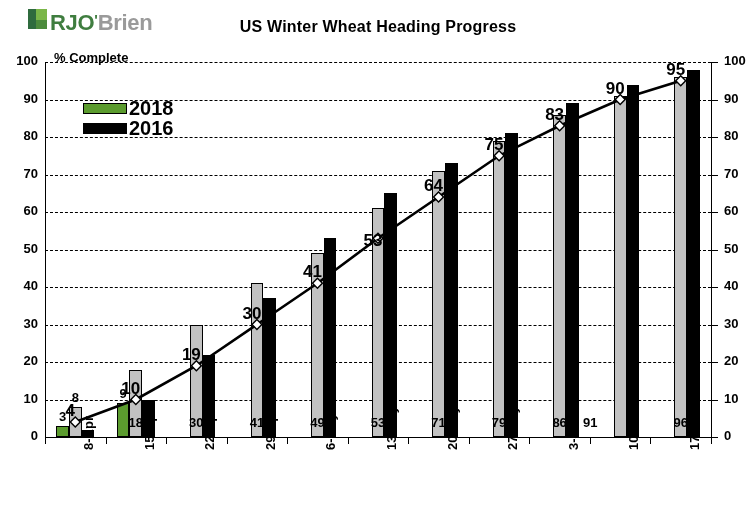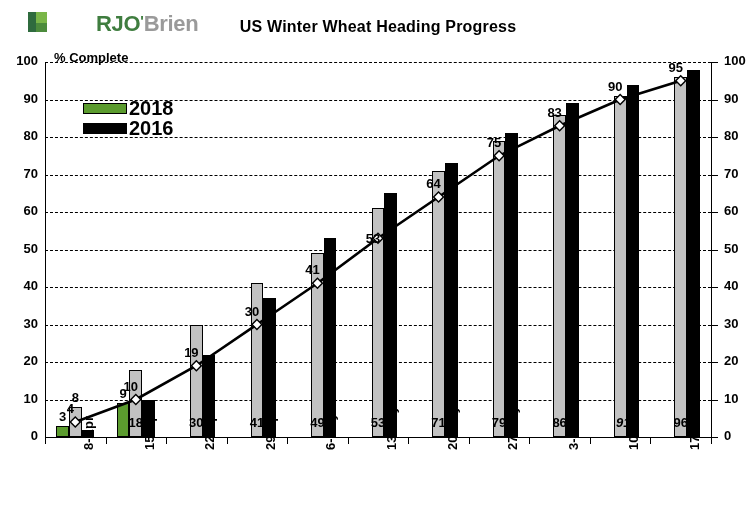--- a/index.html
+++ b/index.html
@@ -1,20 +1,20 @@
 <!DOCTYPE html>
 <html><head>
 <meta charset="utf-8">
 <style>
   html,body{margin:0;padding:0;background:#ffffff;}
   body{width:756px;height:516px;overflow:hidden;font-family:"Liberation Sans",sans-serif;color:#000;}
   #root{position:relative;width:756px;height:516px;}
 
   
-  #logo{position:absolute;left:28px;top:9px;height:26px;display:flex;align-items:center;gap:46px;}
+  #logo{position:absolute;left:28px;top:9px;height:26px;display:flex;}
   #logo-mark{position:relative;width:19px;height:20px;margin-right:3px;}
   #logo-mark .sq-dark{position:absolute;left:0;top:0;width:8px;height:20px;background:#2f6b3e;}
   #logo-mark .sq-light{position:absolute;left:8px;top:0;width:11px;height:11px;background:#7ab648;}
   #logo-mark .sq-mid{position:absolute;left:8px;top:11px;width:11px;height:9px;background:#4c8b3c;}
   #logo-text{font-size:22px;font-weight:bold;letter-spacing:-0.3px;line-height:22px;}
   #logo-text .g{color:#3f7d3f;}
   #logo-text .a{color:#3f7d3f;font-size:15px;vertical-align:5px;}
   #logo-text .s{color:#9a9a9a;}
 
   
@@ -48,21 +48,21 @@
   .legend-line .mk{position:absolute;left:17px;top:2px;width:8px;height:8px;background:#fff;border:1.5px solid #000;box-sizing:border-box;transform:rotate(45deg);}
   .legend-label{line-height:17px;}
 
   
   .bar{position:absolute;border:1px solid #000;box-sizing:border-box;}
   .bar.y2018{background:#5b9b2e;}
   .bar.y2017{background:#c2c2c2;}
   .bar.y2016{background:#000000;}
 
   .barlabel{position:absolute;font-size:13px;font-weight:bold;text-align:center;white-space:nowrap;}
-  .avglabel{position:absolute;font-size:13px;font-weight:bold;text-align:center;white-space:nowrap;}
+  .avglabel{position:absolute;font-size:17px;font-weight:bold;text-align:center;white-space:nowrap;}
 
   #avg-svg{position:absolute;left:45px;top:62px;}
 </style>
 </head>
 <body>
 
 <div id="root">
 
   <div id="logo">
     <div id="logo-mark">
@@ -188,21 +188,21 @@
     <div class="barlabel" style="width: 16.6667px; left: 114.818px; top: 386.25px;">9</div>
     <div class="barlabel" style="width: 16.6667px; left: 66.9394px; top: 390px;">8</div>
     <div class="barlabel" style="width: 16.6667px; left: 127.485px; top: 415px;">18</div>
     <div class="barlabel" style="width: 16.6667px; left: 188.03px; top: 415px;">30</div>
     <div class="barlabel" style="width: 16.6667px; left: 248.576px; top: 415px;">41</div>
     <div class="barlabel" style="width: 16.6667px; left: 309.121px; top: 415px;">49</div>
     <div class="barlabel" style="width: 16.6667px; left: 369.667px; top: 415px;">53</div>
     <div class="barlabel" style="width: 16.6667px; left: 430.212px; top: 415px;">71</div>
     <div class="barlabel" style="width: 16.6667px; left: 490.758px; top: 415px;">79</div>
     <div class="barlabel" style="width: 16.6667px; left: 551.303px; top: 415px;">86</div>
-    <div class="barlabel" style="width: 16.6667px; left: 615px; top: 415px; font-style: italic;">91</div>
+    <div class="barlabel" style="width: 16.6667px; left: 582px; top: 415px;">91</div>
     <div class="barlabel" style="width: 16.6667px; left: 672.394px; top: 415px;">96</div>
     <svg id="avg-svg" width="668" height="377" style="left: 45px; top: 62px;">
       <polyline points="30.272727272727273,360 90.81818181818181,337.5 151.36363636363637,303.75 211.9090909090909,262.5 272.45454545454544,221.25 333,176.25 393.5454545454545,135 454.09090909090907,93.75 514.6363636363636,63.75 575.1818181818181,37.5 635.7272727272727,18.75" fill="none" stroke="#000000" stroke-width="2.6"></polyline>
       <rect x="26.772727272727273" y="356.5" width="7" height="7" fill="#ffffff" stroke="#000000" stroke-width="1.4" transform="rotate(45 30.272727272727273 360)"></rect>
       <rect x="87.31818181818181" y="334" width="7" height="7" fill="#ffffff" stroke="#000000" stroke-width="1.4" transform="rotate(45 90.81818181818181 337.5)"></rect>
       <rect x="147.86363636363637" y="300.25" width="7" height="7" fill="#ffffff" stroke="#000000" stroke-width="1.4" transform="rotate(45 151.36363636363637 303.75)"></rect>
       <rect x="208.4090909090909" y="259" width="7" height="7" fill="#ffffff" stroke="#000000" stroke-width="1.4" transform="rotate(45 211.9090909090909 262.5)"></rect>
       <rect x="268.95454545454544" y="217.75" width="7" height="7" fill="#ffffff" stroke="#000000" stroke-width="1.4" transform="rotate(45 272.45454545454544 221.25)"></rect>
       <rect x="329.5" y="172.75" width="7" height="7" fill="#ffffff" stroke="#000000" stroke-width="1.4" transform="rotate(45 333 176.25)"></rect>
       <rect x="390.0454545454545" y="131.5" width="7" height="7" fill="#ffffff" stroke="#000000" stroke-width="1.4" transform="rotate(45 393.5454545454545 135)"></rect>

